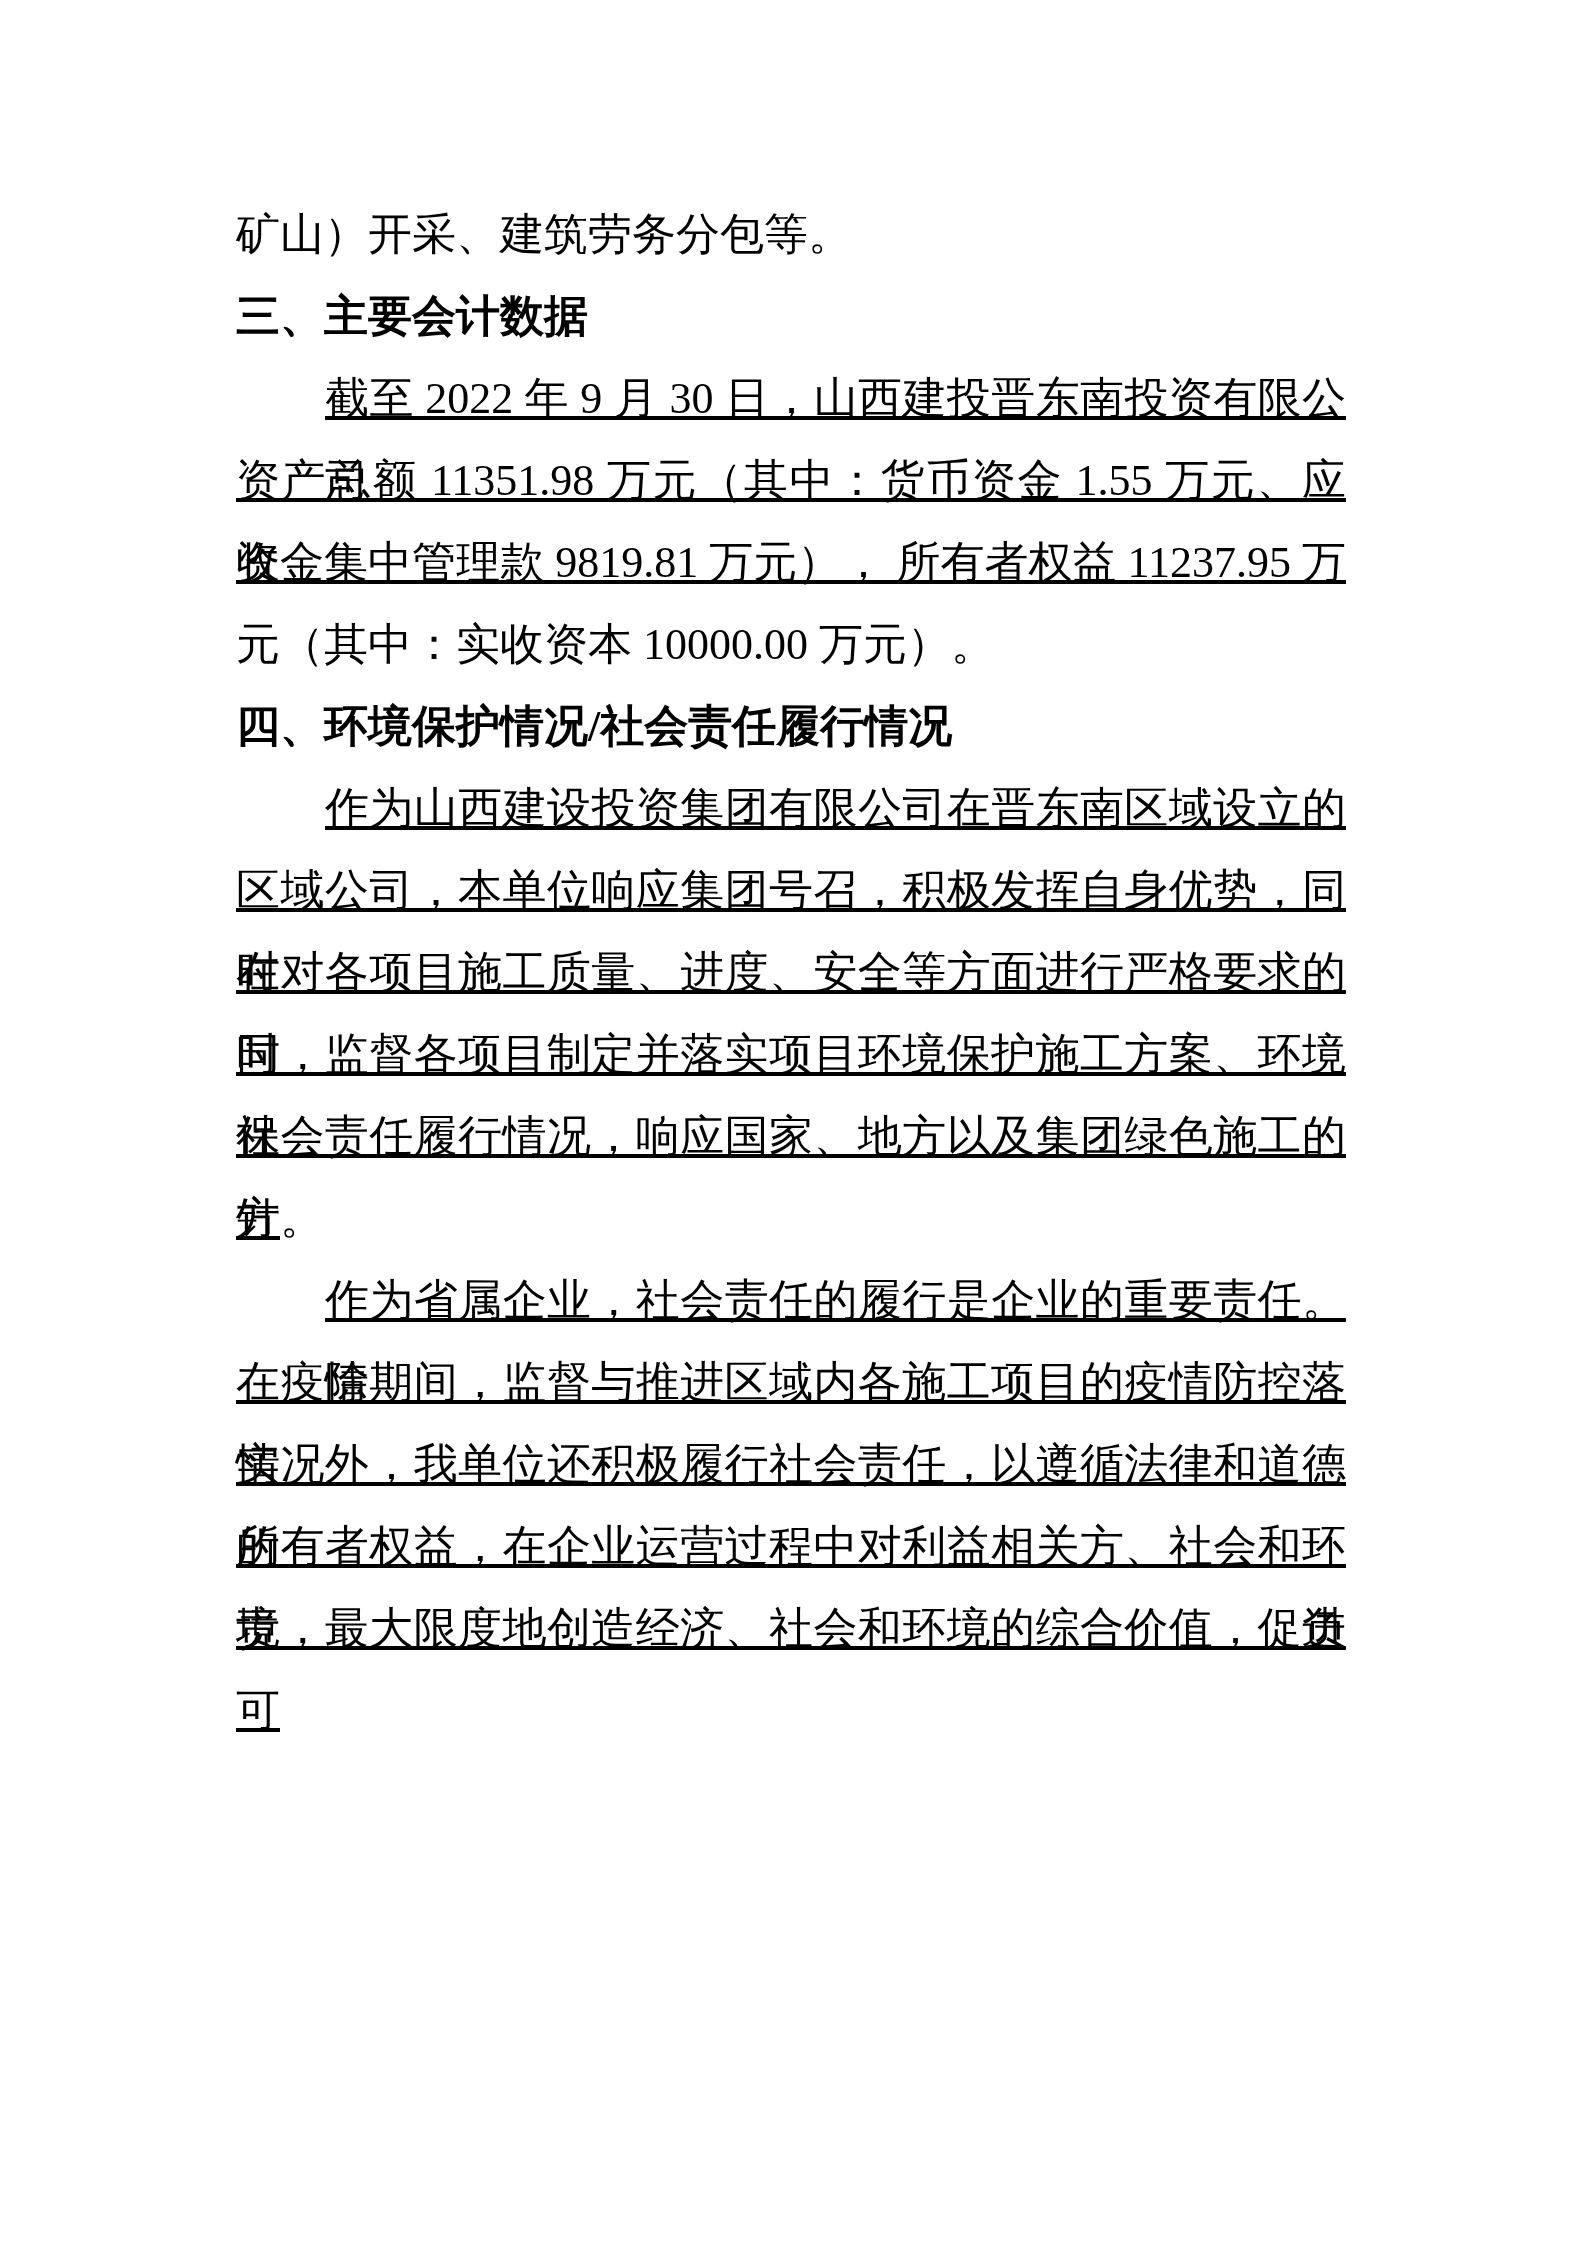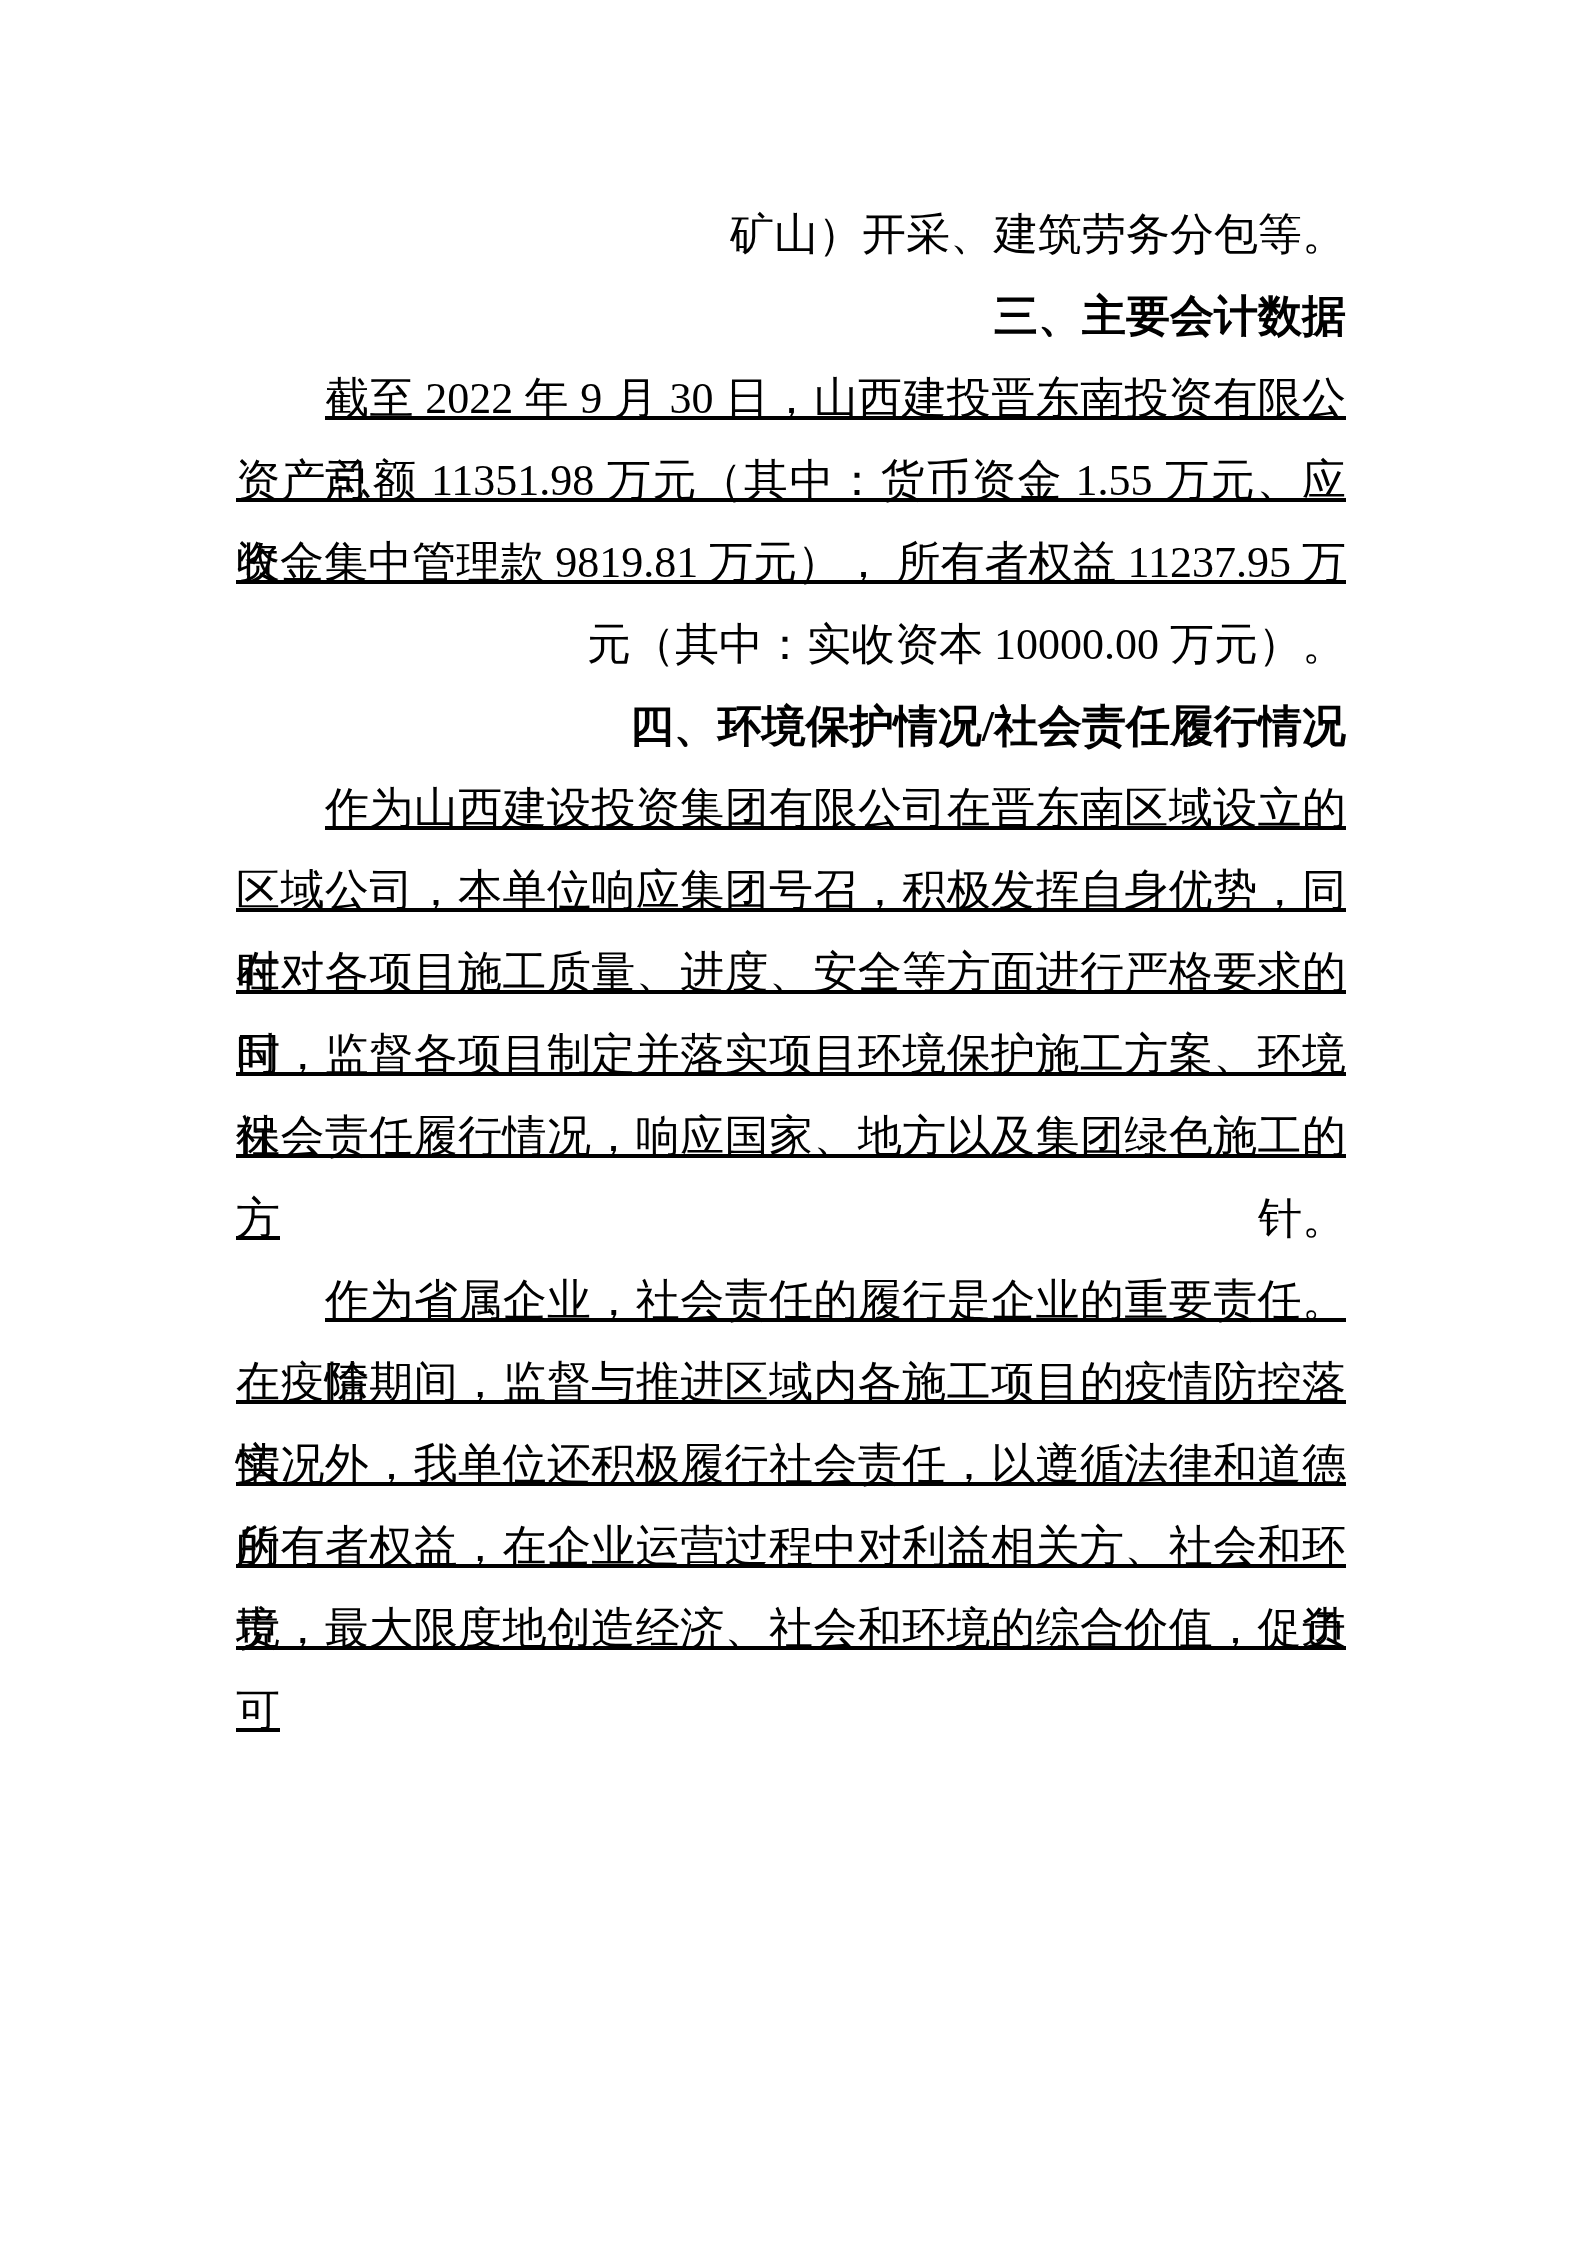--- a/index.html
+++ b/index.html
@@ -20,21 +20,21 @@
     top: 194px;
     width: 1110px;
   }
   .line {
     font-family: "Liberation Serif", "DejaVu Serif", serif;
     font-size: 44px;
     line-height: 82px;
     height: 82px;
     color: #000000;
     white-space: nowrap;
-    text-align: right;
+    text-align: left;
     letter-spacing: 0;
   }
   .line.heading {
     font-weight: 700;
   }
   .line.indent {
     padding-left: 89px;
   }
   .line.fill {
     white-space: normal;

